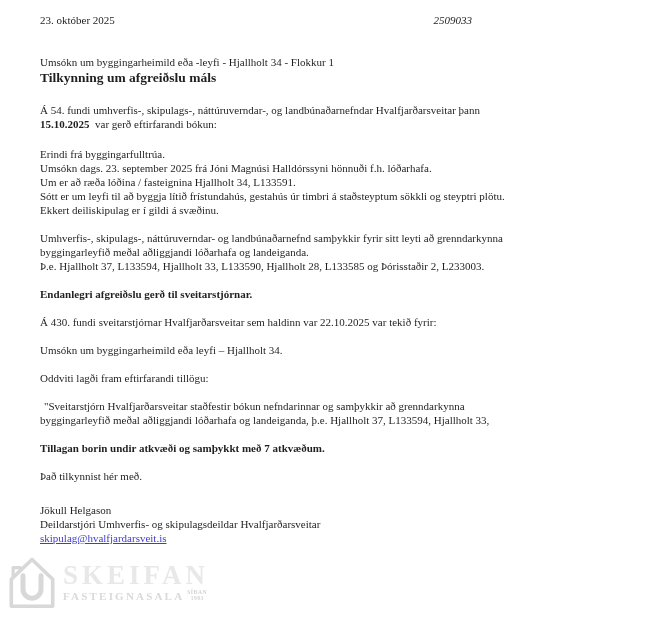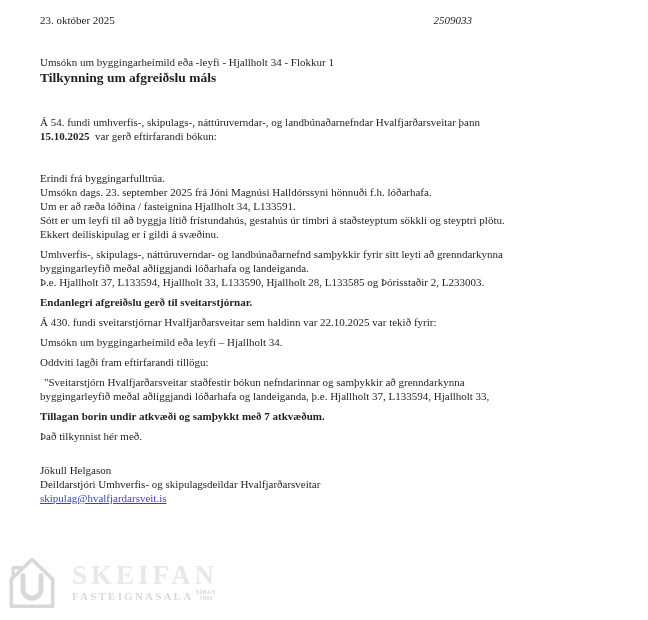--- a/index.html
+++ b/index.html
@@ -32,43 +32,43 @@
   .ref-number {
     font-style: italic;
     padding-right: 13px;
   }
   .subject-block { margin-top: 28px; }
   .doc-title {
     font-size: 13.5px;
     font-weight: bold;
     line-height: 18px;
   }
-  .para { margin-top: 6px; }
-  .para-lg { margin-top: 28px; }
+  .para { margin-top: 14px; }
+  .para-lg { margin-top: 16px; }
   .line { display: block; white-space: nowrap; }
   .bold { font-weight: bold; }
   .proposal .line:first-child { padding-left: 4px; }
   .signature { margin-top: 20px; }
   .email-link {
     color: #3d3dd2;
     text-decoration: underline;
     cursor: pointer;
   }
   
   .watermark {
     position: absolute;
     left: 5px;
     top: 550px;
     display: flex;
     align-items: flex-start;
     pointer-events: none;
     user-select: none;
   }
   .wm-logo { width: 54px; height: 64px; flex: 0 0 auto; }
-  .wm-text { margin-left: 13px; padding-top: 12px; }
+  .wm-text { margin-left: 4px; padding-top: 12px; }
   .wm-brand {
     font-size: 27px;
     line-height: 26px;
     font-weight: bold;
     letter-spacing: 4px;
     color: rgba(214, 214, 214, 0.55);
   }
   .wm-sub-row { display: flex; align-items: flex-start; margin-top: 1px; }
   .wm-subtitle {
     font-size: 11px;

